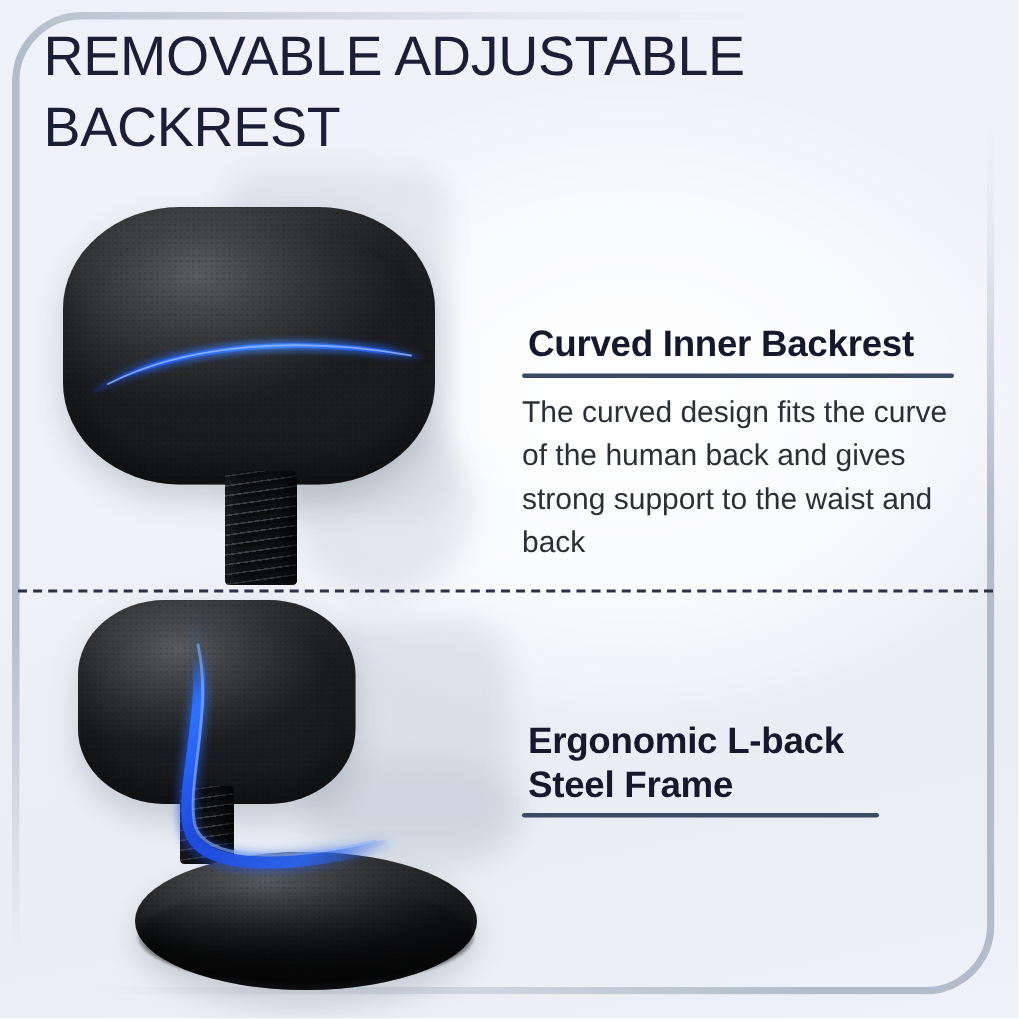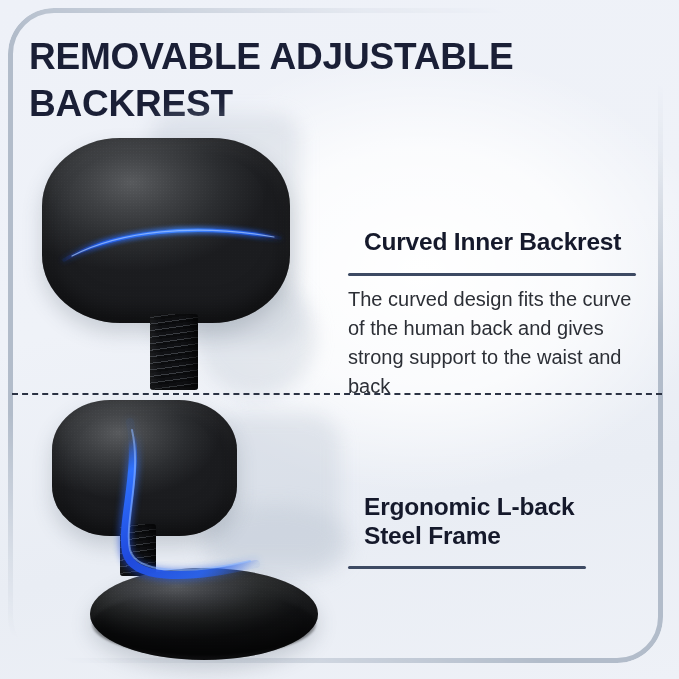--- a/index.html
+++ b/index.html
@@ -34,25 +34,25 @@
       linear-gradient(205deg, rgba(0,0,0,0) 8%, rgba(0,0,0,0.15) 15%, rgba(0,0,0,1) 34%, rgba(0,0,0,1) 74%, rgba(0,0,0,0.25) 90%, rgba(0,0,0,0) 97%);
     mask-image:
       linear-gradient(205deg, rgba(0,0,0,0) 8%, rgba(0,0,0,0.15) 15%, rgba(0,0,0,1) 34%, rgba(0,0,0,1) 74%, rgba(0,0,0,0.25) 90%, rgba(0,0,0,0) 97%);
     pointer-events: none;
   }
 
   
   .headline {
     position: absolute;
     left: 29px;
-    top: 33px;
+    top: 14px;
     width: 600px;
     font-size: 37px;
     line-height: 1.28;
-    font-weight: bold;
+    font-weight: normal;
     letter-spacing: -0.2px;
     color: #1a1f36;
     white-space: pre-line;
   }
 
   
   .divider {
     position: absolute;
     left: 12px;
     top: 393px;
@@ -60,21 +60,21 @@
     height: 0;
     border-top: 2px dashed #2b3243;
   }
 
   
   .panel { position: absolute; }
   .panel-top    { left: 348px; top: 212px; width: 296px; }
   .panel-bottom { left: 348px; top: 477px; width: 296px; }
 
   .panel h2 {
-    margin: 16px;
+    margin: 4px;
     font-size: 24.5px;
     line-height: 1.17;
     font-weight: bold;
     color: #15192b;
     letter-spacing: -0.2px;
     white-space: pre-line;
   }
   .rule {
     height: 3px;
     background: #3d4a63;

